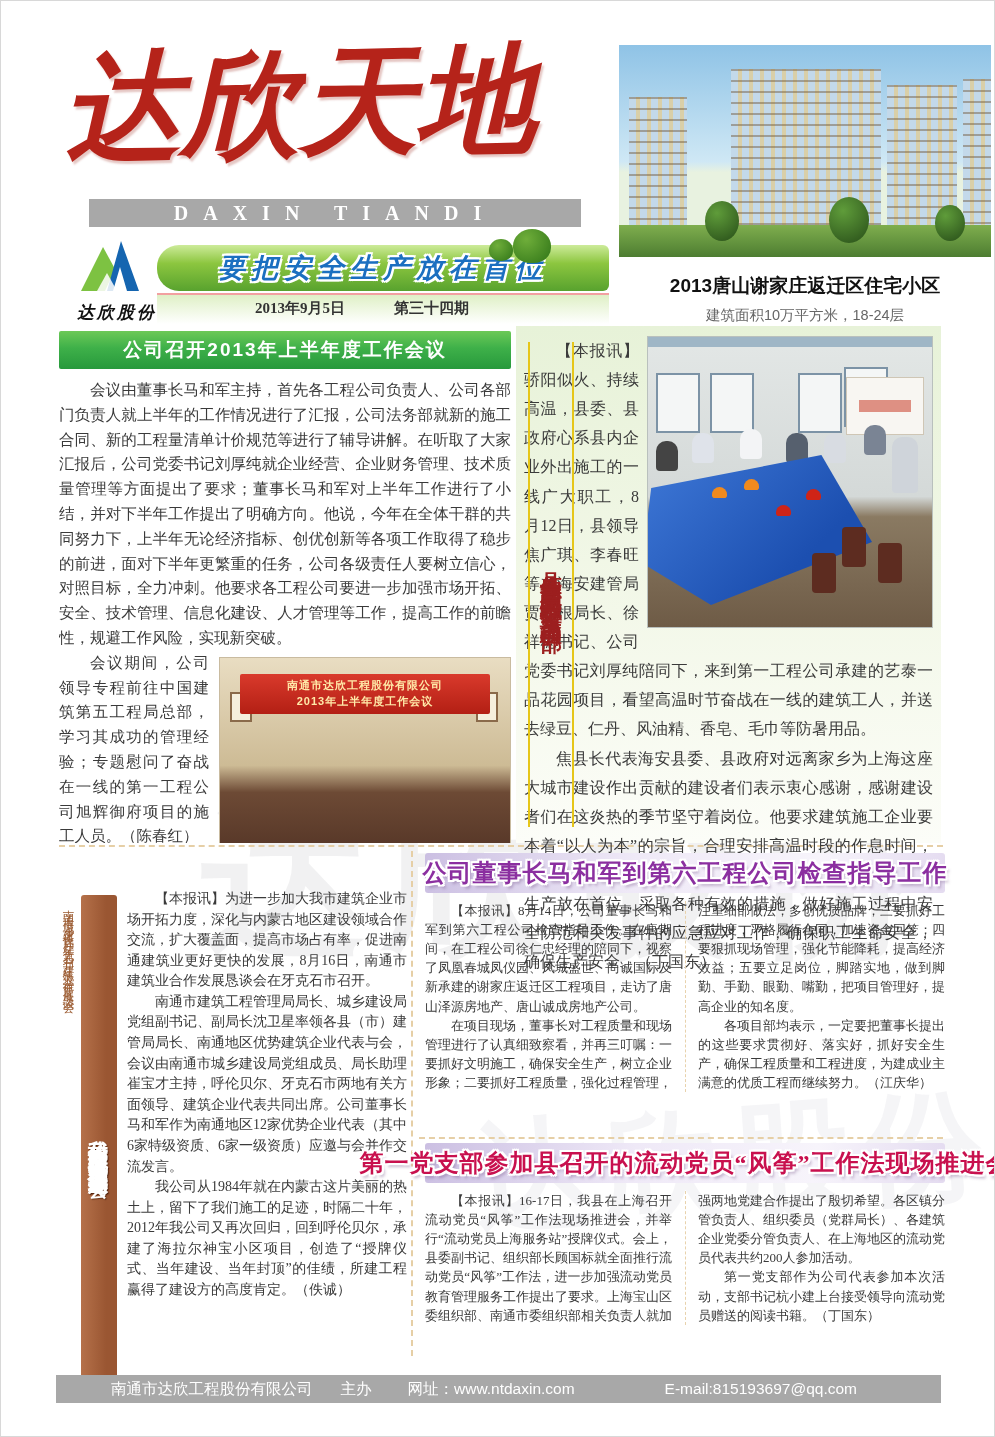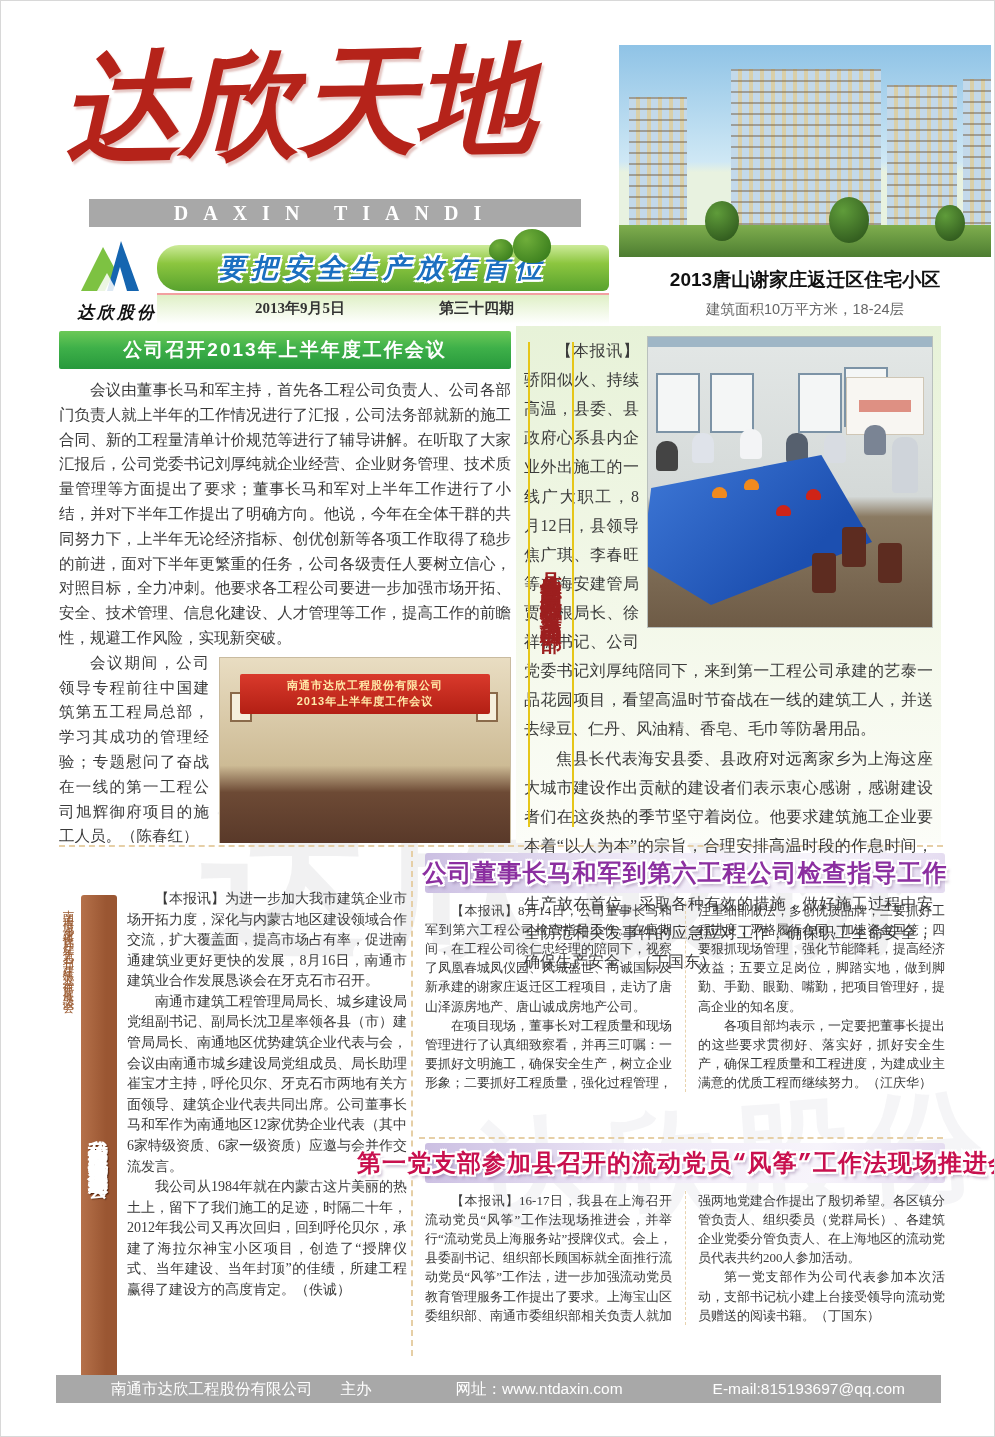--- a/index.html
+++ b/index.html
@@ -45,21 +45,21 @@
   }
   .slogan-grass .slogan {
     font-size:27px; font-weight:900; font-style:italic; color:#1b6fc0; letter-spacing:6px;
     text-shadow:-2px -2px 0 #fff,2px -2px 0 #fff,-2px 2px 0 #fff,2px 2px 0 #fff,0 2px 0 #fff,0 -2px 0 #fff;
   }
   .tree { position:absolute; border-radius:50% 50% 45% 45%; background:radial-gradient(circle at 35% 30%,#6fae3a,#2f7417); }
   .tree.t1 { width:38px; height:34px; right:58px; top:-16px; }
   .tree.t2 { width:24px; height:22px; right:96px; top:-6px; }
   .slogan-divider { border-top:2px solid #f2a0a0; margin-top:2px; }
   .date-row {
-    display:flex; gap:94px; padding:4px 0 6px 98px; font-size:15px; font-weight:bold; color:#333;
+    display:flex; gap:49px; padding:4px 0 6px 98px; font-size:15px; font-weight:bold; color:#333;
     background:linear-gradient(180deg,#dff0c6,#ffffff);
   }
 
   
   .feature { position:absolute; left:618px; top:44px; width:372px; }
   .bphoto { position:relative; width:372px; height:212px; overflow:hidden;
     background:linear-gradient(180deg,#8fc3e6 0%,#cfe8f5 55%,#e8f2e0 60%); }
   .bld { position:absolute; background-color:#d9cfa8;
     background-image:
       repeating-linear-gradient(to bottom, rgba(110,85,55,.45) 0 2px, transparent 2px 11px),
@@ -67,21 +67,21 @@
   .b1 { left:10px; top:52px; width:58px; height:130px; }
   .b2 { left:112px; top:24px; width:150px; height:160px; }
   .b3 { left:268px; top:40px; width:70px; height:146px; }
   .b4 { left:344px; top:34px; width:28px; height:150px; }
   .ground { position:absolute; left:0; bottom:0; width:100%; height:32px;
     background:linear-gradient(180deg,#7fae4e,#4d7d31); }
   .gt { position:absolute; border-radius:50%; background:radial-gradient(circle at 35% 30%,#5f9c3a,#274d18); }
   .gt1 { left:86px; bottom:16px; width:34px; height:40px; }
   .gt2 { left:210px; bottom:14px; width:40px; height:46px; }
   .gt3 { right:26px; bottom:16px; width:30px; height:36px; }
-  .feature .caption { margin-top:10px; text-align:center; font-size:19px; font-weight:bold; color:#111; }
+  .feature .caption { margin-top:16px; text-align:center; font-size:19px; font-weight:bold; color:#111; }
   .feature .subcaption { margin-top:7px; text-align:center; font-size:14.5px; color:#666; }
 
   
   .body-text p { text-align:justify; text-indent:2em; }
 
   
   #art-meeting { left:58px; top:330px; width:452px; height:512px; overflow:hidden; }
   .green-headline {
     height:38px; margin-bottom:9px; display:flex; align-items:center; justify-content:center;
     background:linear-gradient(180deg,#6cc957 0%,#3eb049 45%,#27993c 100%); border-radius:2px;
@@ -147,39 +147,39 @@
     writing-mode:vertical-rl; text-orientation:upright;
     display:flex; align-items:center; justify-content:center;
     color:#fff; font-size:20px; font-weight:bold; letter-spacing:2px;
     text-shadow:1px 1px 1px rgba(60,20,0,.5); }
   .coop-body { margin-left:68px; font-size:14px; line-height:1.47; }
 
   
   .band { height:40px; display:flex; align-items:center; justify-content:center; margin-bottom:8px;
     background:linear-gradient(100deg,#cbbfe2 0%,#efe9f7 40%,#f7f4fb 75%,#e4dbf0 100%); border-radius:3px; }
   .band span { font-size:24px; font-weight:900; letter-spacing:1px; white-space:nowrap;
-    font-family:Liberation Mono, monospace;
+    font-family:Liberation Serif, serif;
     text-shadow:-2px -2px 0 #fff,2px -2px 0 #fff,-2px 2px 0 #fff,2px 2px 0 #fff,0 2px 0 #fff,0 -2px 0 #fff,-2px 0 0 #fff,2px 0 0 #fff,3px 4px 3px rgba(90,50,110,.35); }
   .band .purple { color:#8b2fa0; }
   .band .crimson { color:#c8104e; }
 
   
   #art-inspect { left:424px; top:852px; width:520px; height:282px; }
   .cols2 { column-count:2; column-gap:26px; column-rule:1px dashed #e8d2ac;
     font-size:13px; line-height:1.47; }
 
   
   #art-kite { left:424px; top:1142px; width:520px; height:216px; }
 
   
   #footer-bar { left:55px; top:1374px; width:885px; height:28px; background:#a8a8a8;
     display:flex; align-items:center; color:#fff; font-size:15.5px;
     font-family:"Liberation Sans","DejaVu Sans",sans-serif; }
   #footer-bar .fp { margin-left:55px; } #footer-bar .fr { margin-left:28px; }
-  #footer-bar .fw { margin-left:84px; } #footer-bar .fe { margin-left:90px; }
+  #footer-bar .fw { margin-left:36px; } #footer-bar .fe { margin-left:90px; }
 </style>
 </head>
 <body>
 
 <div id="page">
 
   <div class="wm wm1">达欣股份</div>
   <div class="wm wm2">达欣股份</div>
 
   <header id="masthead">

